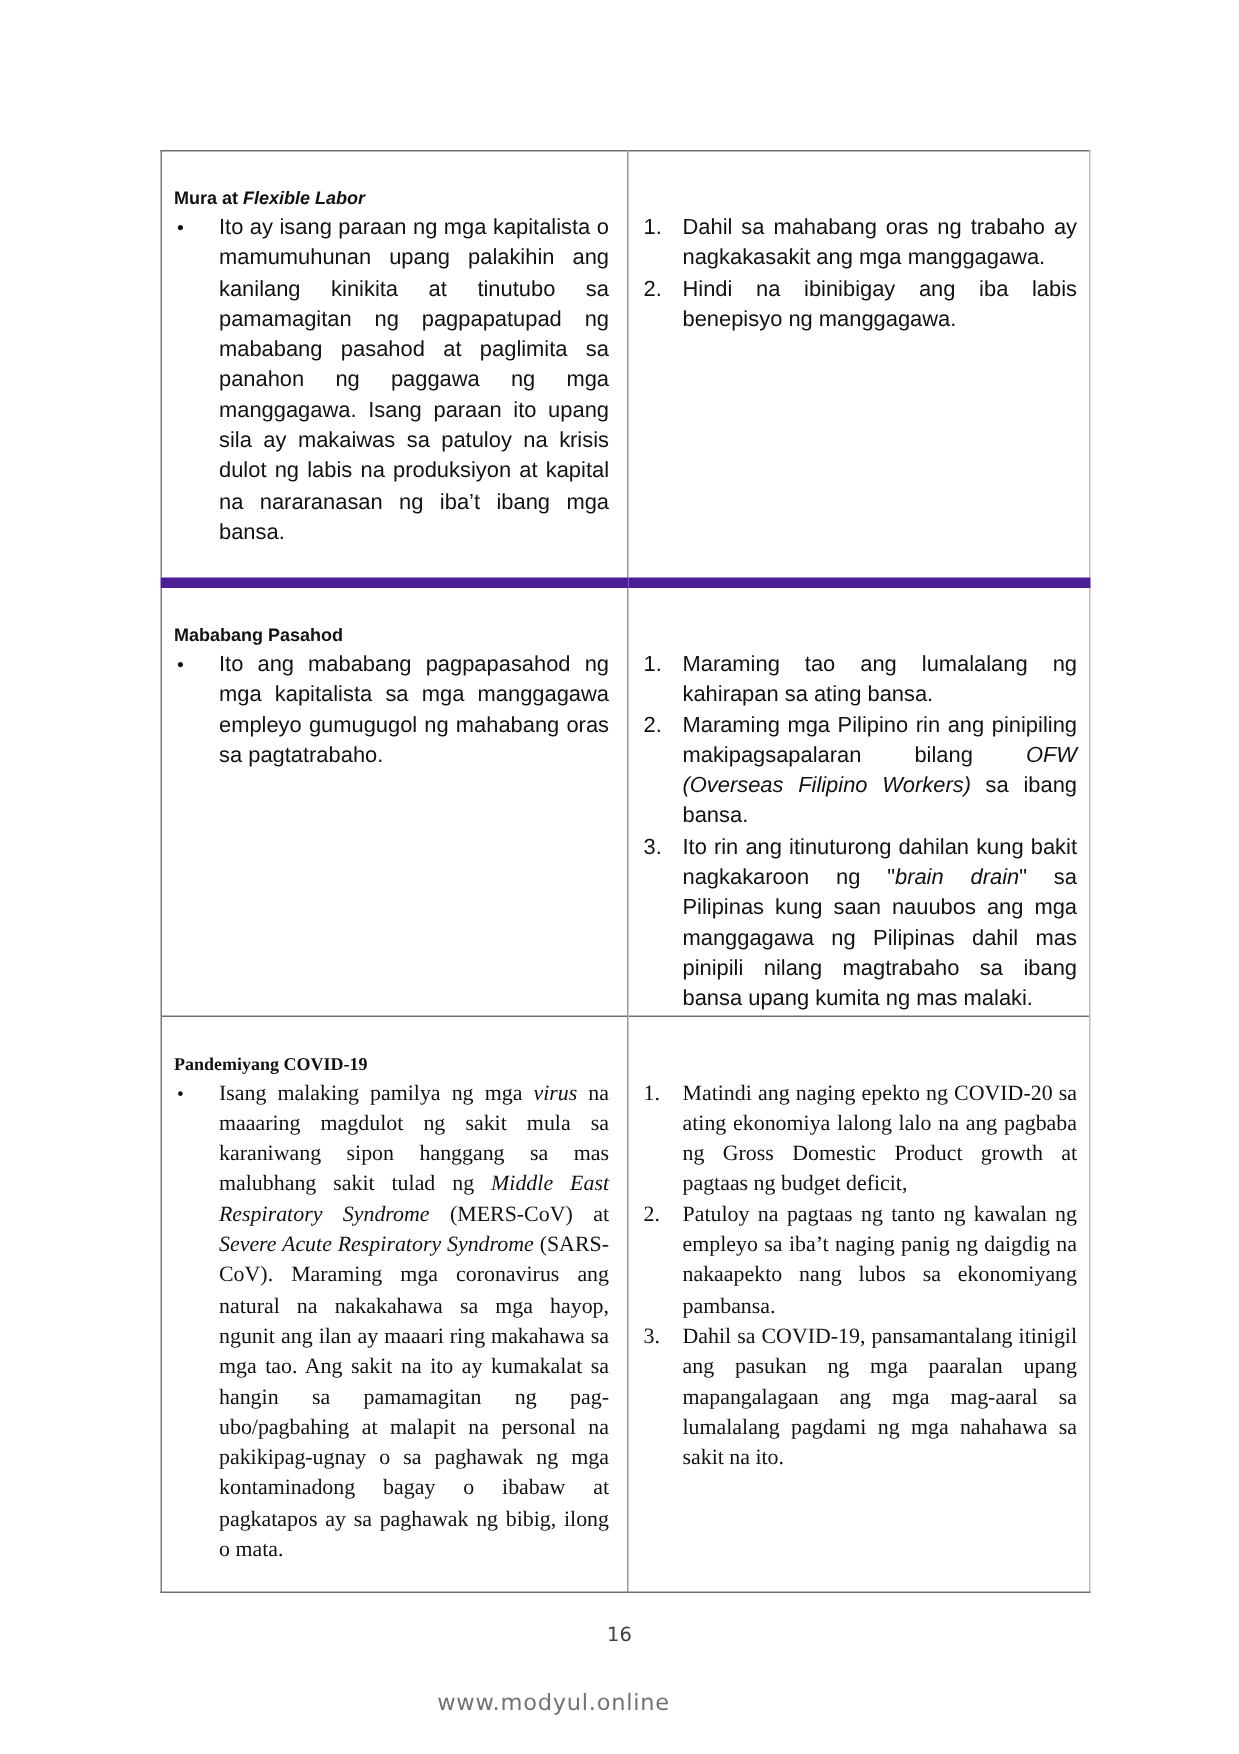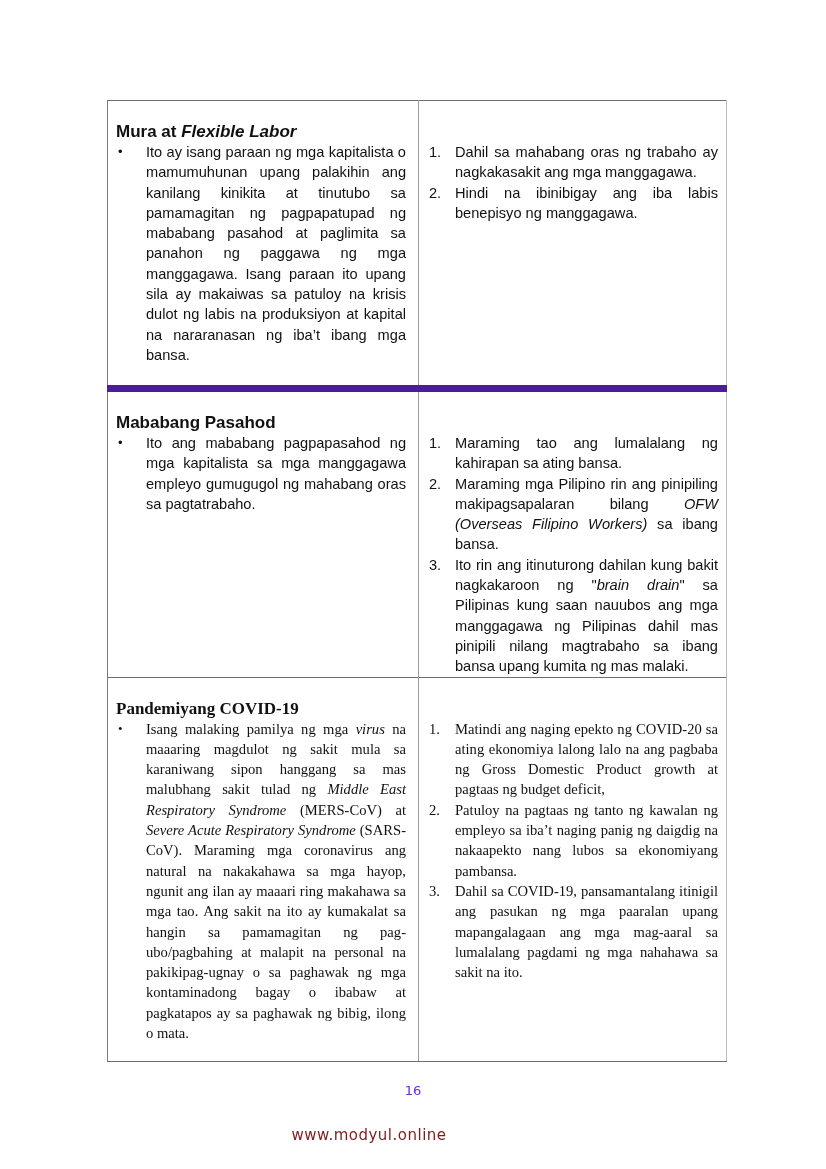--- a/index.html
+++ b/index.html
@@ -41,21 +41,21 @@
     .row-3 td { height: 383px; border-top: 1px solid #6e6e6e; border-bottom: 1px solid #6e6e6e; font-family: Liberation Serif, serif; }
 
     .cell-inner-left {
       padding: 21px 12px 0 8px;
     }
     .cell-inner-right {
       padding: 41px 8px 0 10px;
     }
     .heading {
       font-weight: bold;
-      font-size: 17px;
+      font-size: 12px;
       line-height: 20px;
       margin: 0 0 0 0;
     }
     .heading .it { font-style: italic; }
 
     .bullet-item {
       display: flex;
       font-size: 14.6px;
       line-height: 20.3px;
     }
@@ -86,31 +86,31 @@
     .it { font-style: italic; }
 
     .page-number {
       position: absolute;
       left: 0;
       width: 826px;
       top: 1083px;
       text-align: center;
       font-family: "DejaVu Sans", sans-serif;
       font-size: 13px;
-      color: #6d28d9;
+      color: #404040;
     }
     .watermark {
       position: absolute;
       left: 0;
       width: 738px;
       top: 1126px;
       text-align: center;
       font-family: "DejaVu Sans", sans-serif;
       font-size: 15px;
-      color: #7f1d1d;
+      color: #737373;
       letter-spacing: 0.5px;
     }
   </style>
 </head>
 <body>
 
 <table class="page-table">
   <tbody>
     <tr class="row-1">
       <td class="col-left">

